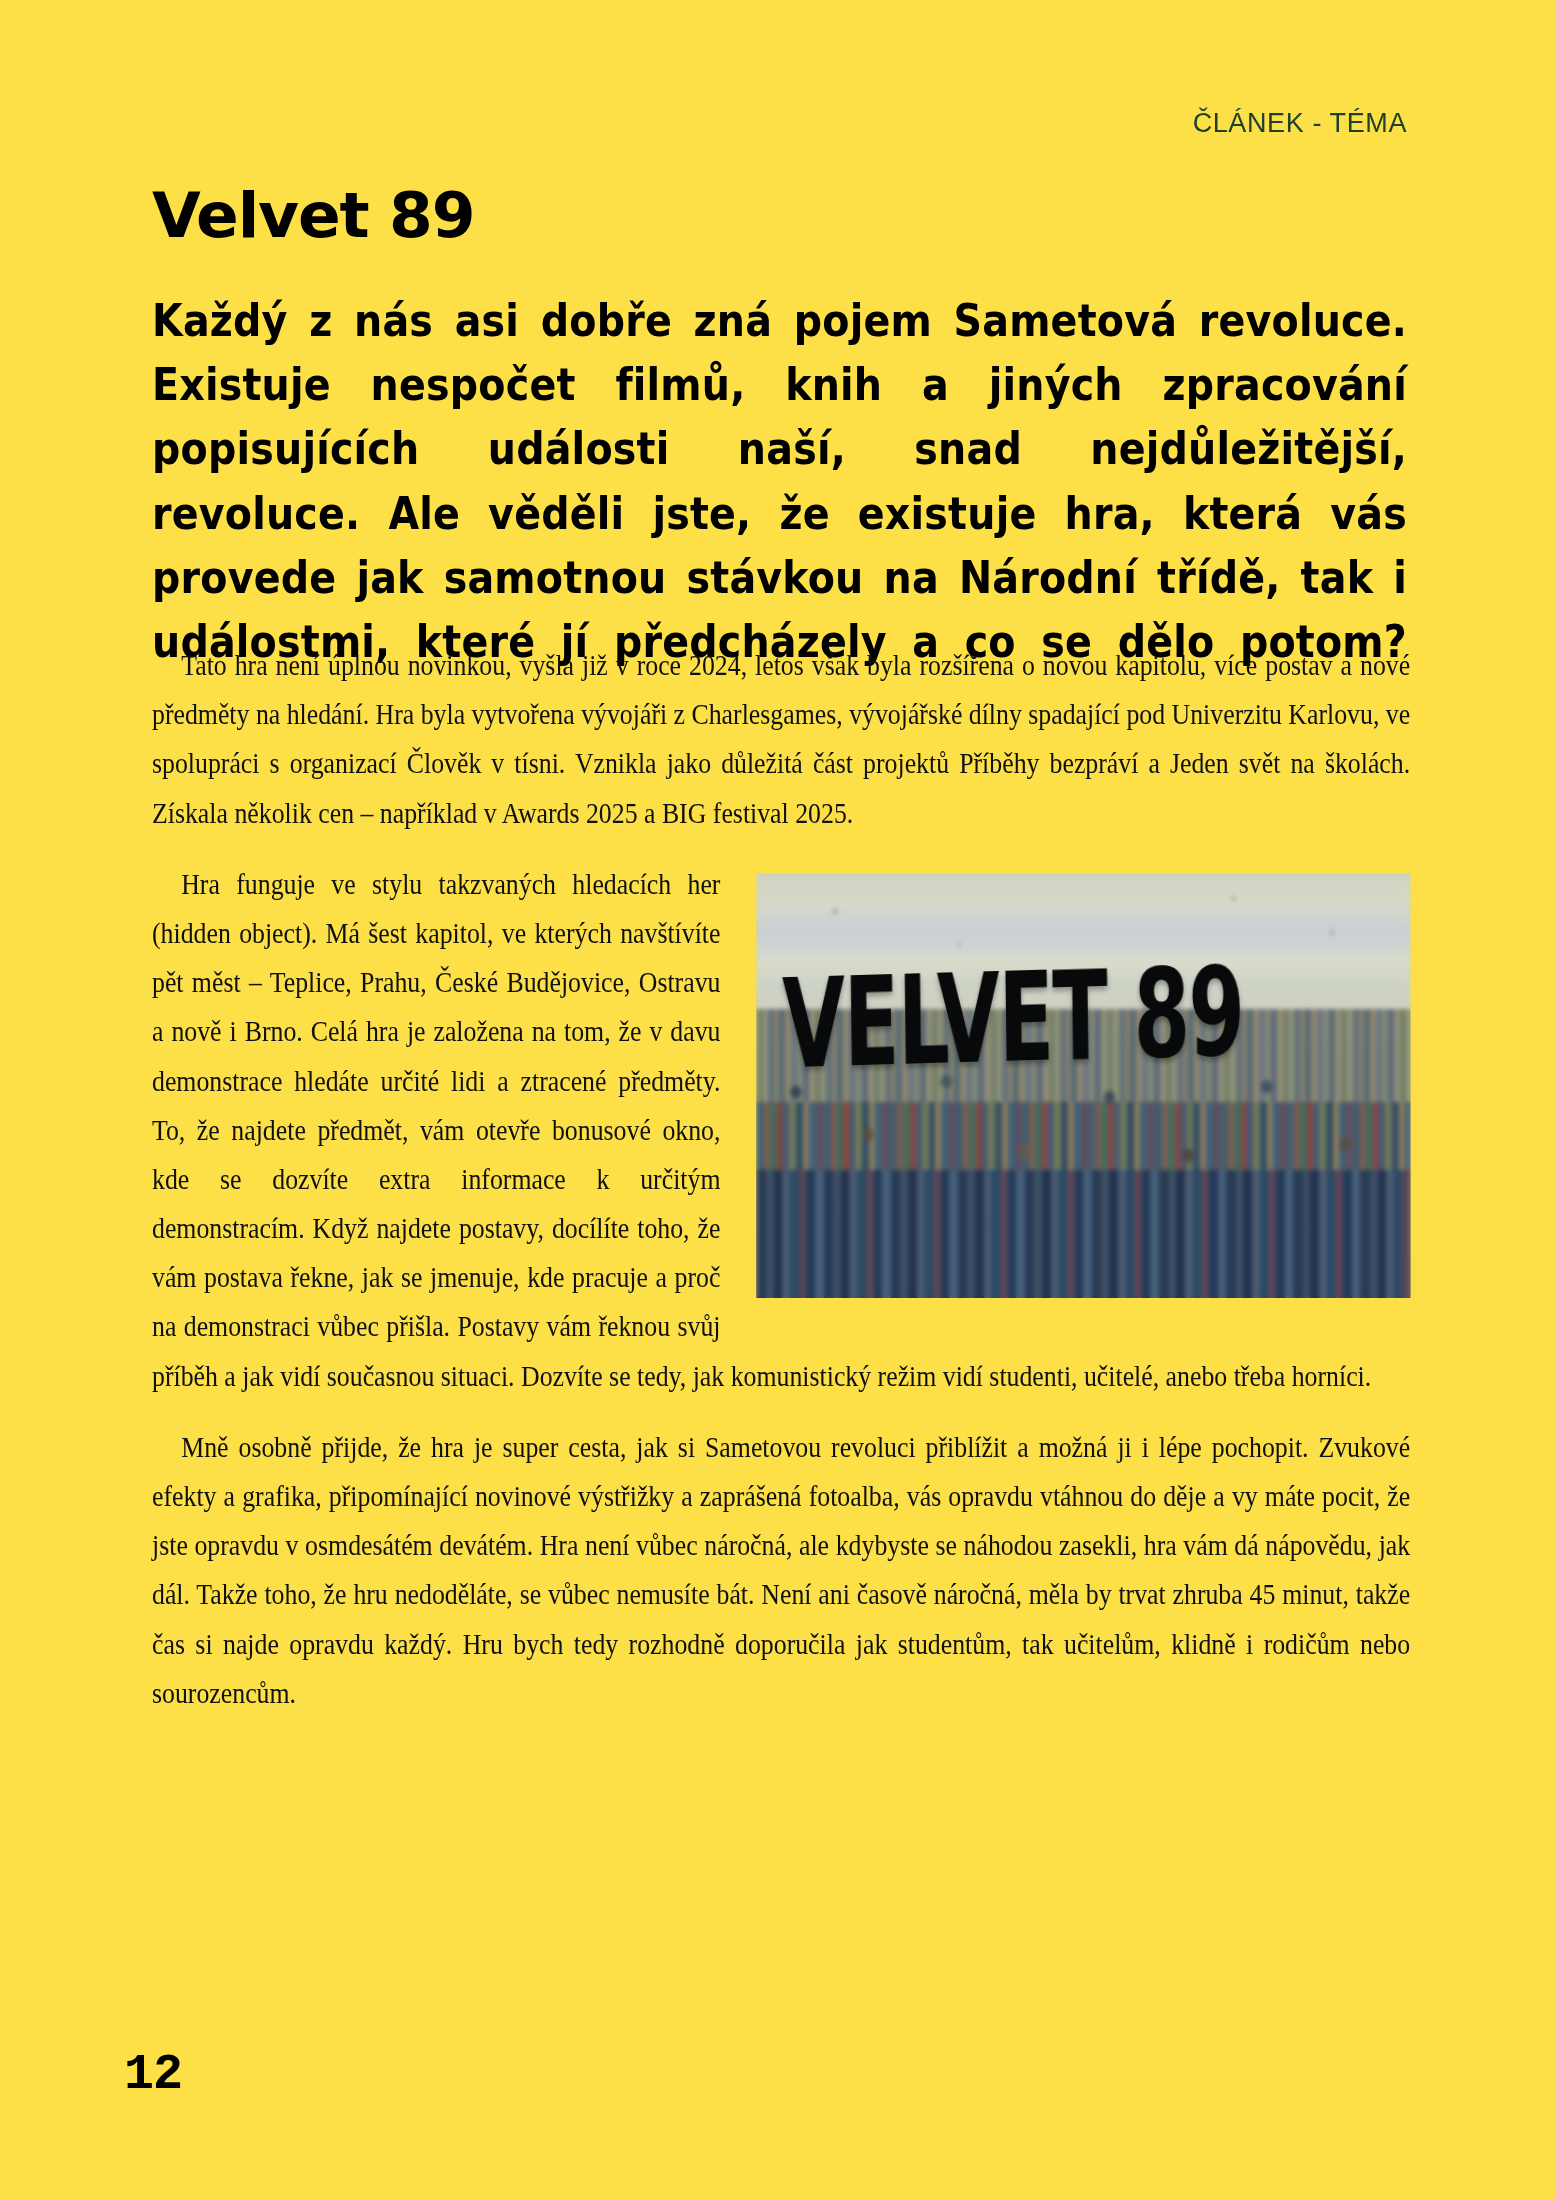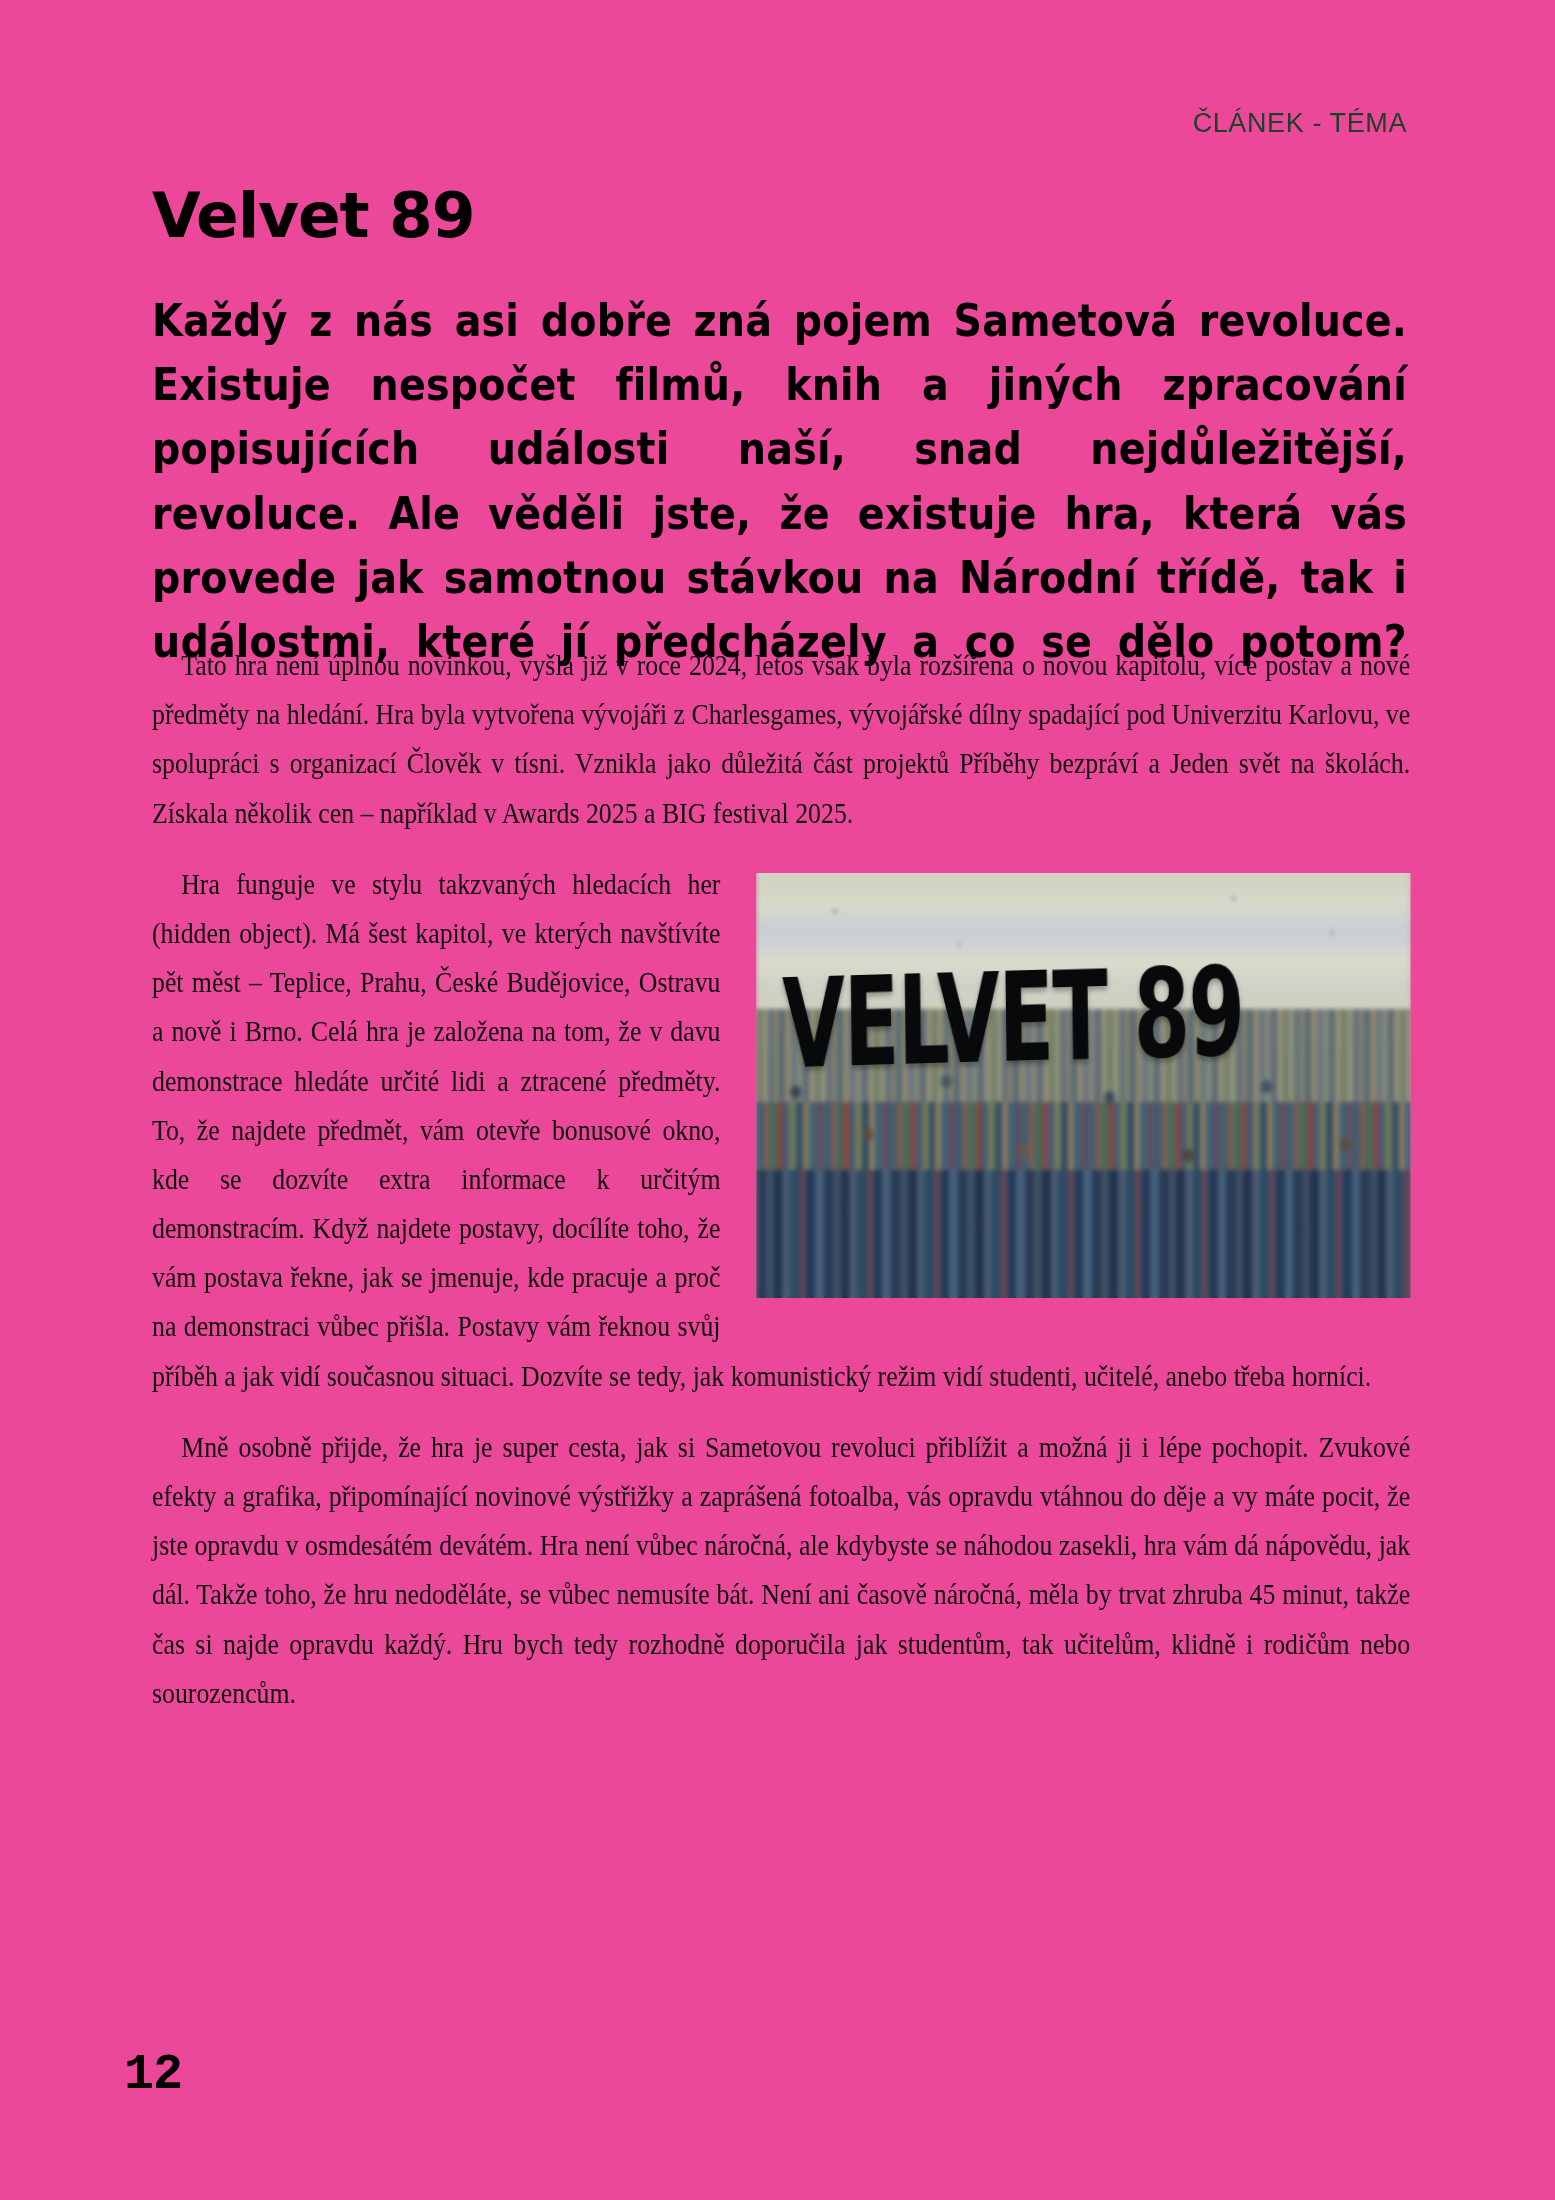--- a/index.html
+++ b/index.html
@@ -4,21 +4,21 @@
 <style>
   html, body {
     margin: 0;
     padding: 0;
     background: #ffffff;
   }
   .page {
     position: relative;
     width: 1555px;
     height: 2200px;
-    background: #ec4899;
+    background: #fde047;
     overflow: hidden;
     font-family: "Liberation Sans", sans-serif;
     -webkit-font-smoothing: antialiased;
   }
 
   
   .running-head {
     position: absolute;
     top: 108px;
     right: 148px;

